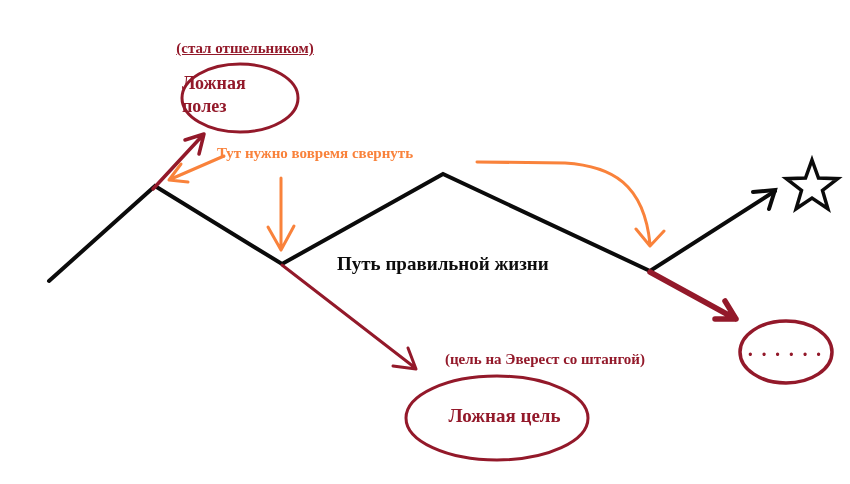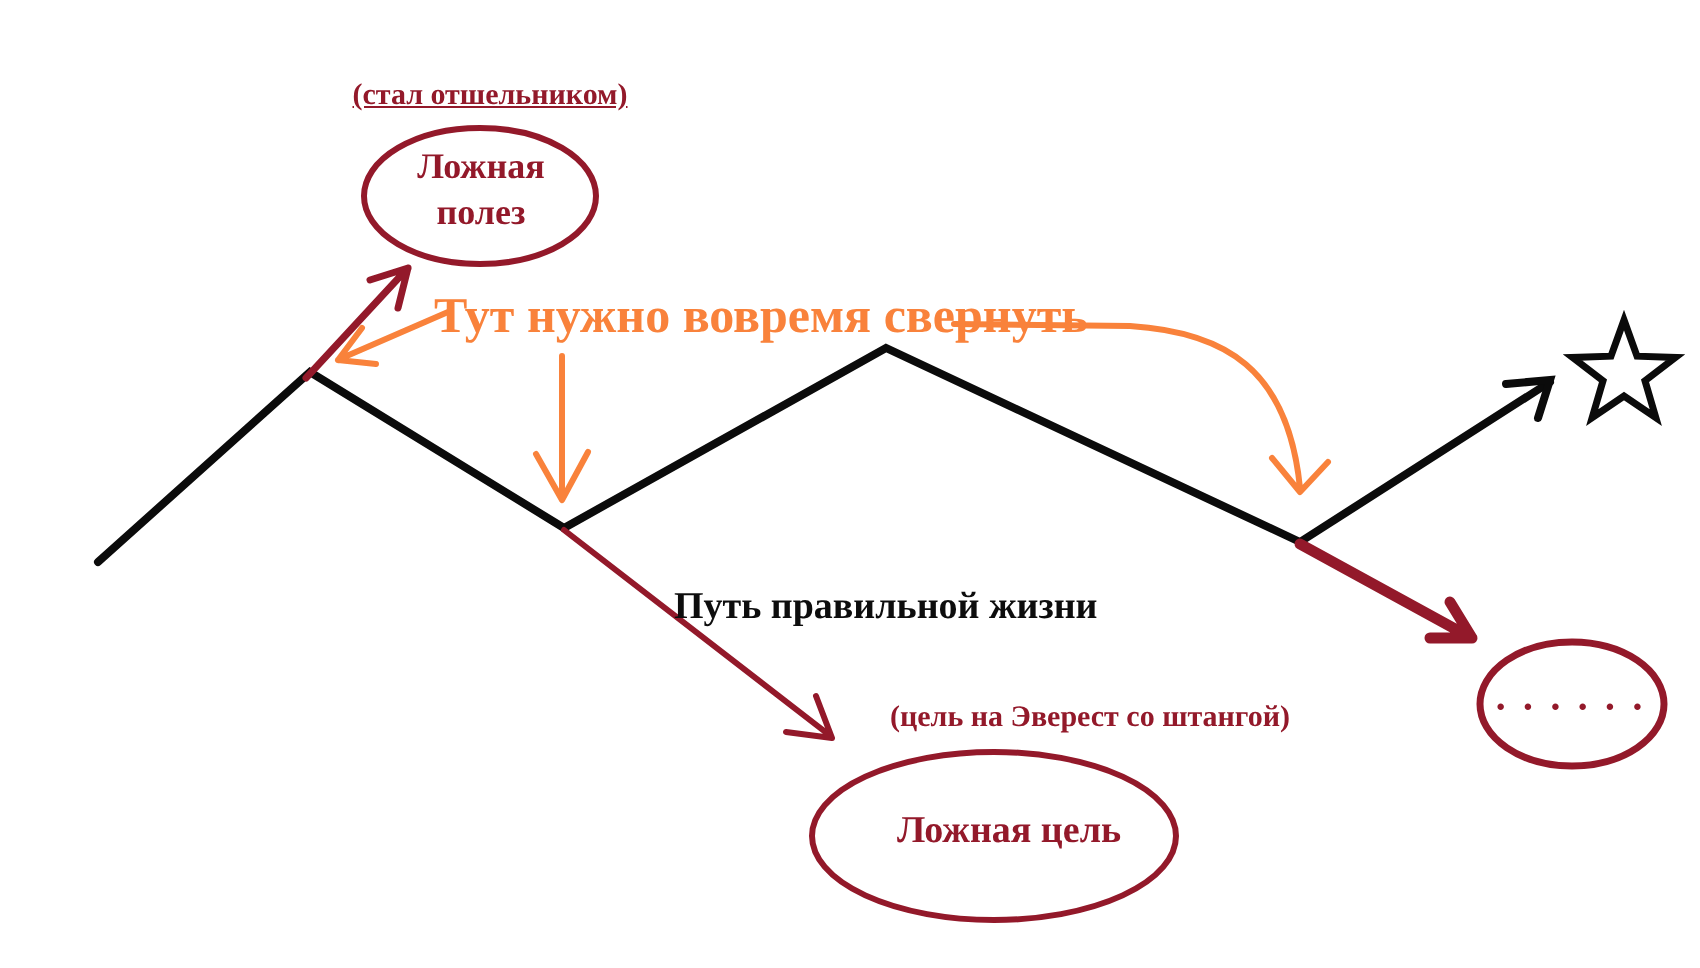--- a/index.html
+++ b/index.html
@@ -20,33 +20,33 @@
     left: 0;
     top: 0;
   }
   .lbl {
     position: absolute;
     font-weight: bold;
     white-space: nowrap;
   }
   .darkred { color: #93192a; }
   .orange  { color: #f9823b; }
-  .black   { color: #0d0d0d; margin-top: 40px; }
-  .centered { text-align: center; white-space: normal; }
+  .black   { color: #0d0d0d; }
+  .centered { text-align: left; white-space: normal; }
   .hermit-note {
     left: 145px; top: 40px; width: 200px;
     font-size: 15px; text-align: center; text-decoration: underline;
   }
   .false-goal-top-label {
     left: 182px; top: 72px; width: 117px;
     font-size: 18px; line-height: 23px;
   }
   .turn-instruction {
     left: 217px; top: 145px;
-    font-size: 25px;
+    font-size: 15px;
   }
   .path-label {
     left: 337px; top: 253px;
     font-size: 19px;
   }
   .everest-note {
     left: 420px; top: 351px; width: 250px;
     font-size: 15px; text-align: center;
   }
   .false-goal-bottom-label {

